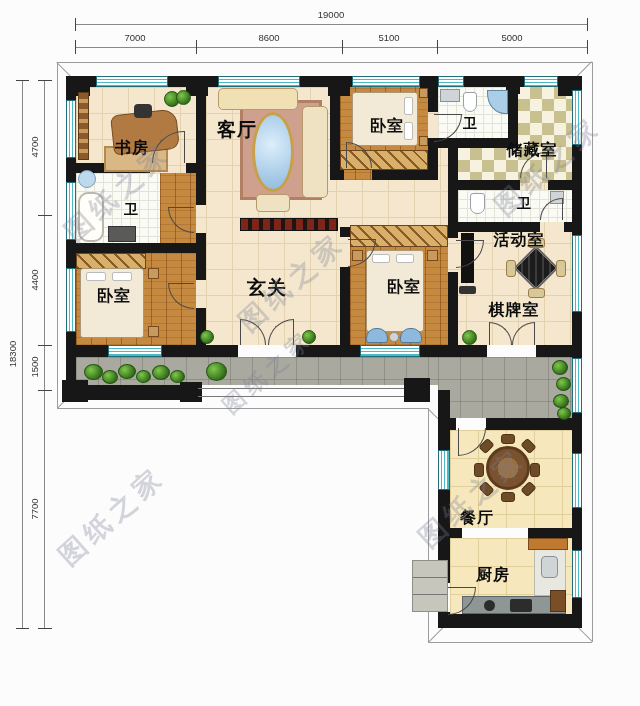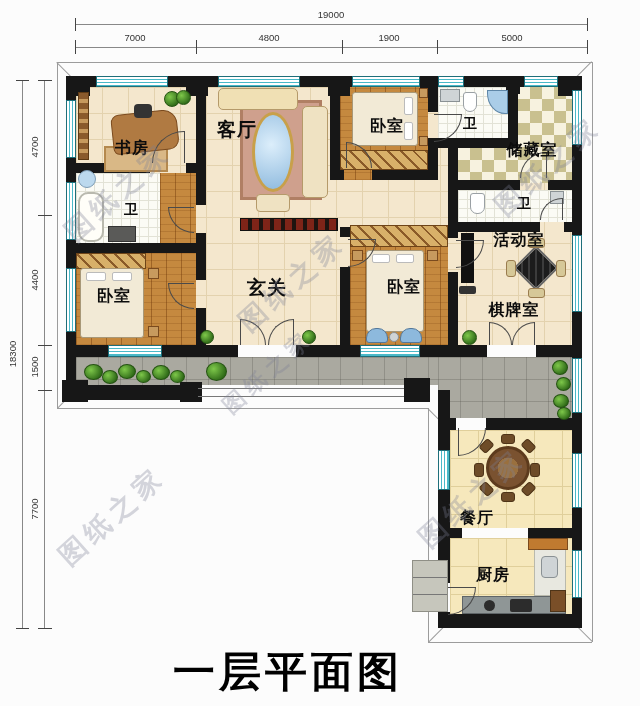--- a/index.html
+++ b/index.html
@@ -53,22 +53,22 @@
   <div class="dtick" style="left:75px;top:18px;width:1px;height:13px;"></div>
   <div class="dtick" style="left:587px;top:18px;width:1px;height:13px;"></div>
   <div class="dtxt" style="left:331px;top:14px;">19000</div>
   <div class="dline" style="left:75px;top:47px;width:512px;height:1px;"></div>
   <div class="dtick" style="left:75px;top:40px;width:1px;height:14px;"></div>
   <div class="dtick" style="left:196px;top:40px;width:1px;height:14px;"></div>
   <div class="dtick" style="left:342px;top:40px;width:1px;height:14px;"></div>
   <div class="dtick" style="left:437px;top:40px;width:1px;height:14px;"></div>
   <div class="dtick" style="left:587px;top:40px;width:1px;height:14px;"></div>
   <div class="dtxt" style="left:135px;top:37px;">7000</div>
-  <div class="dtxt" style="left:269px;top:37px;">4800</div>
-  <div class="dtxt" style="left:389px;top:37px;">1900</div>
+  <div class="dtxt" style="left:269px;top:37px;">8600</div>
+  <div class="dtxt" style="left:389px;top:37px;">5100</div>
   <div class="dtxt" style="left:512px;top:37px;">5000</div>
 
   <div class="dline" style="left:22px;top:80px;width:1px;height:548px;"></div>
   <div class="dtick" style="left:16px;top:80px;width:13px;height:1px;"></div>
   <div class="dtick" style="left:16px;top:628px;width:13px;height:1px;"></div>
   <div class="dtxt v" style="left:12px;top:354px;">18300</div>
   <div class="dline" style="left:44px;top:80px;width:1px;height:548px;"></div>
   <div class="dtick" style="left:38px;top:80px;width:14px;height:1px;"></div>
   <div class="dtick" style="left:38px;top:215px;width:14px;height:1px;"></div>
   <div class="dtick" style="left:38px;top:345px;width:14px;height:1px;"></div>
@@ -325,15 +325,14 @@
   <div class="lbl" style="left:477px;top:518px;">餐厅</div>
   <div class="lbl" style="left:493px;top:575px;">厨房</div>
 
   <div class="wm" style="left:118px;top:192px;">图纸之家</div>
   <div class="wm" style="left:292px;top:282px;">图纸之家</div>
   <div class="wm" style="left:548px;top:166px;">图纸之家</div>
   <div class="wm" style="left:268px;top:372px;font-size:22px;">图纸之家</div>
   <div class="wm" style="left:472px;top:498px;">图纸之家</div>
   <div class="wm" style="left:112px;top:516px;">图纸之家</div>
 
-  <div class="title" style="left:288px;top:644px;">一层平面图</div>
 
 </div>
 
 </body></html>

